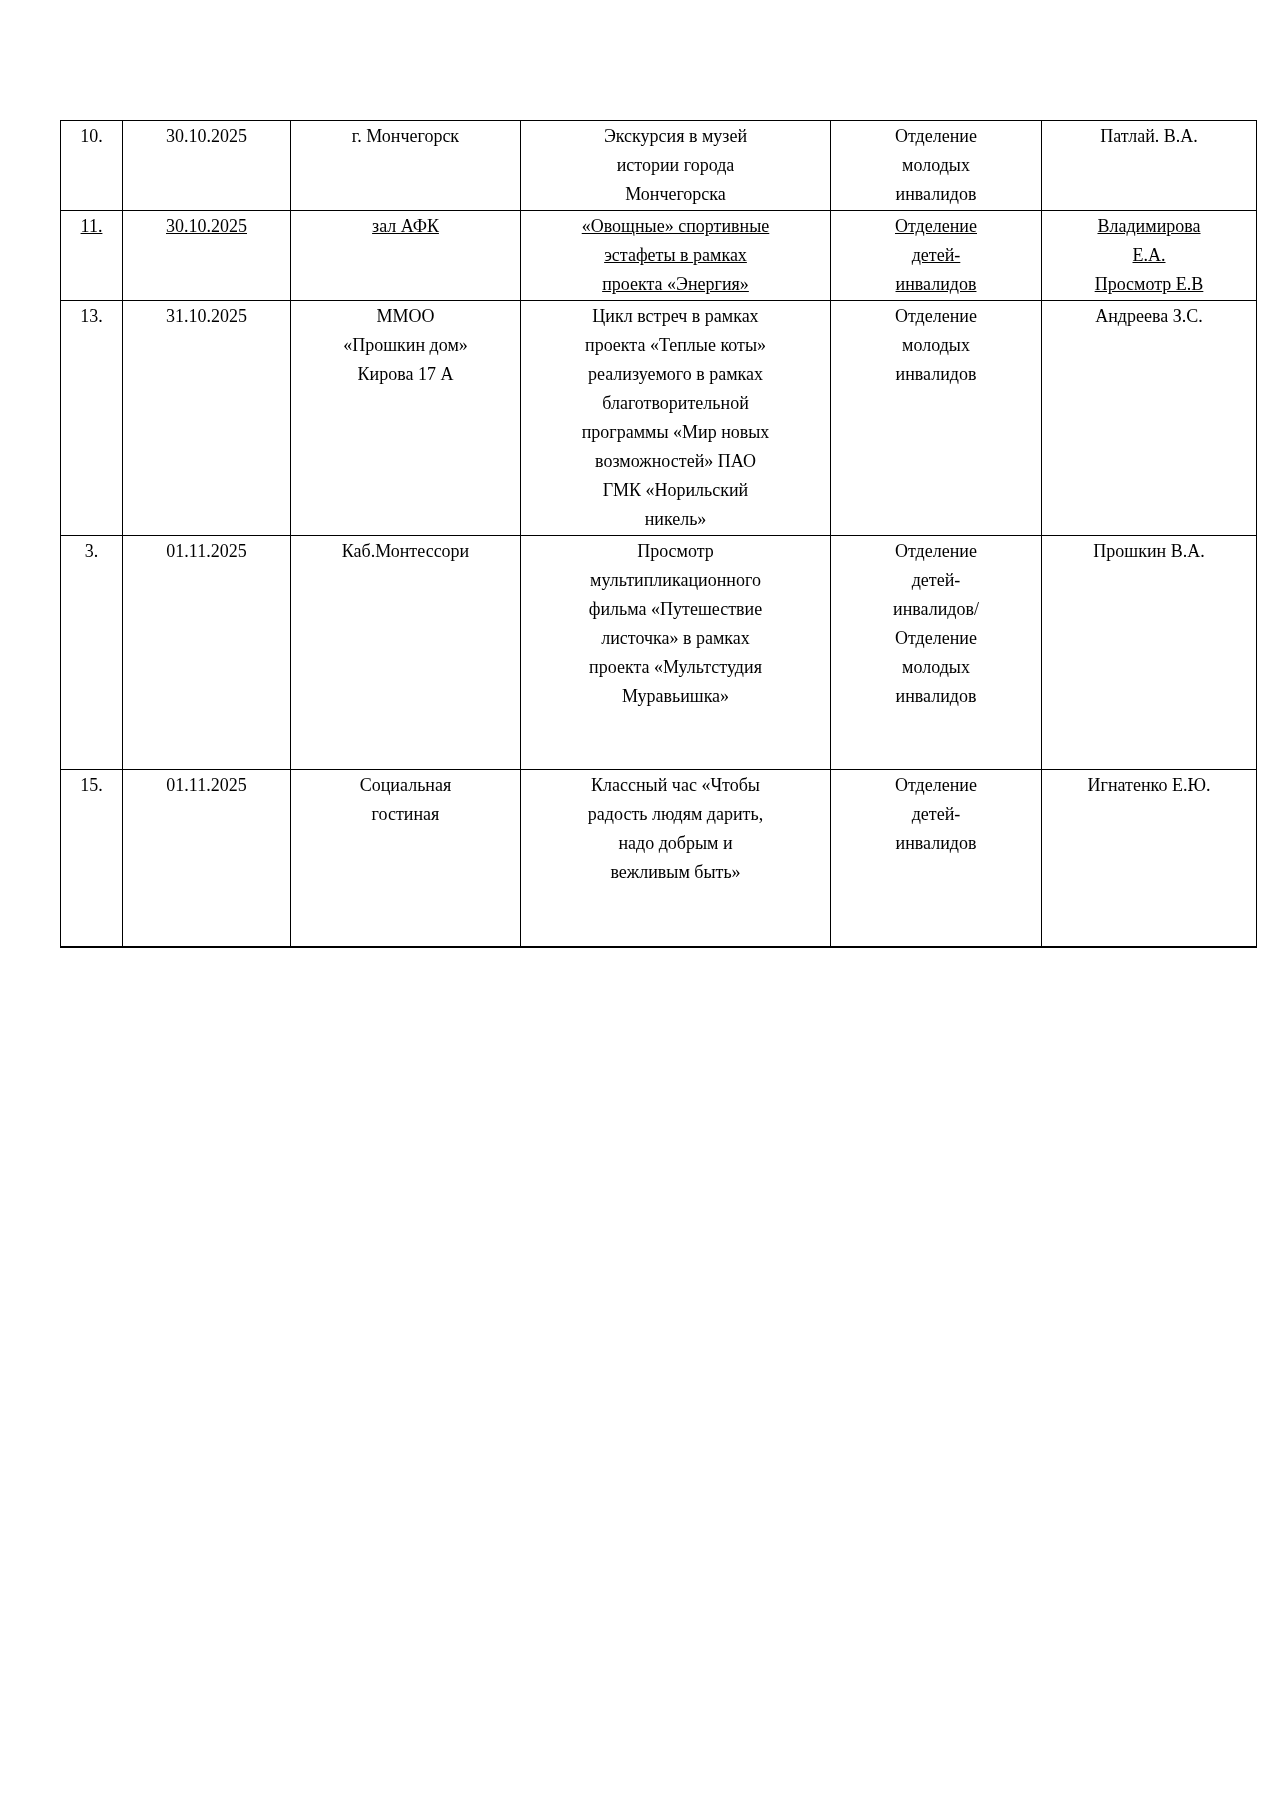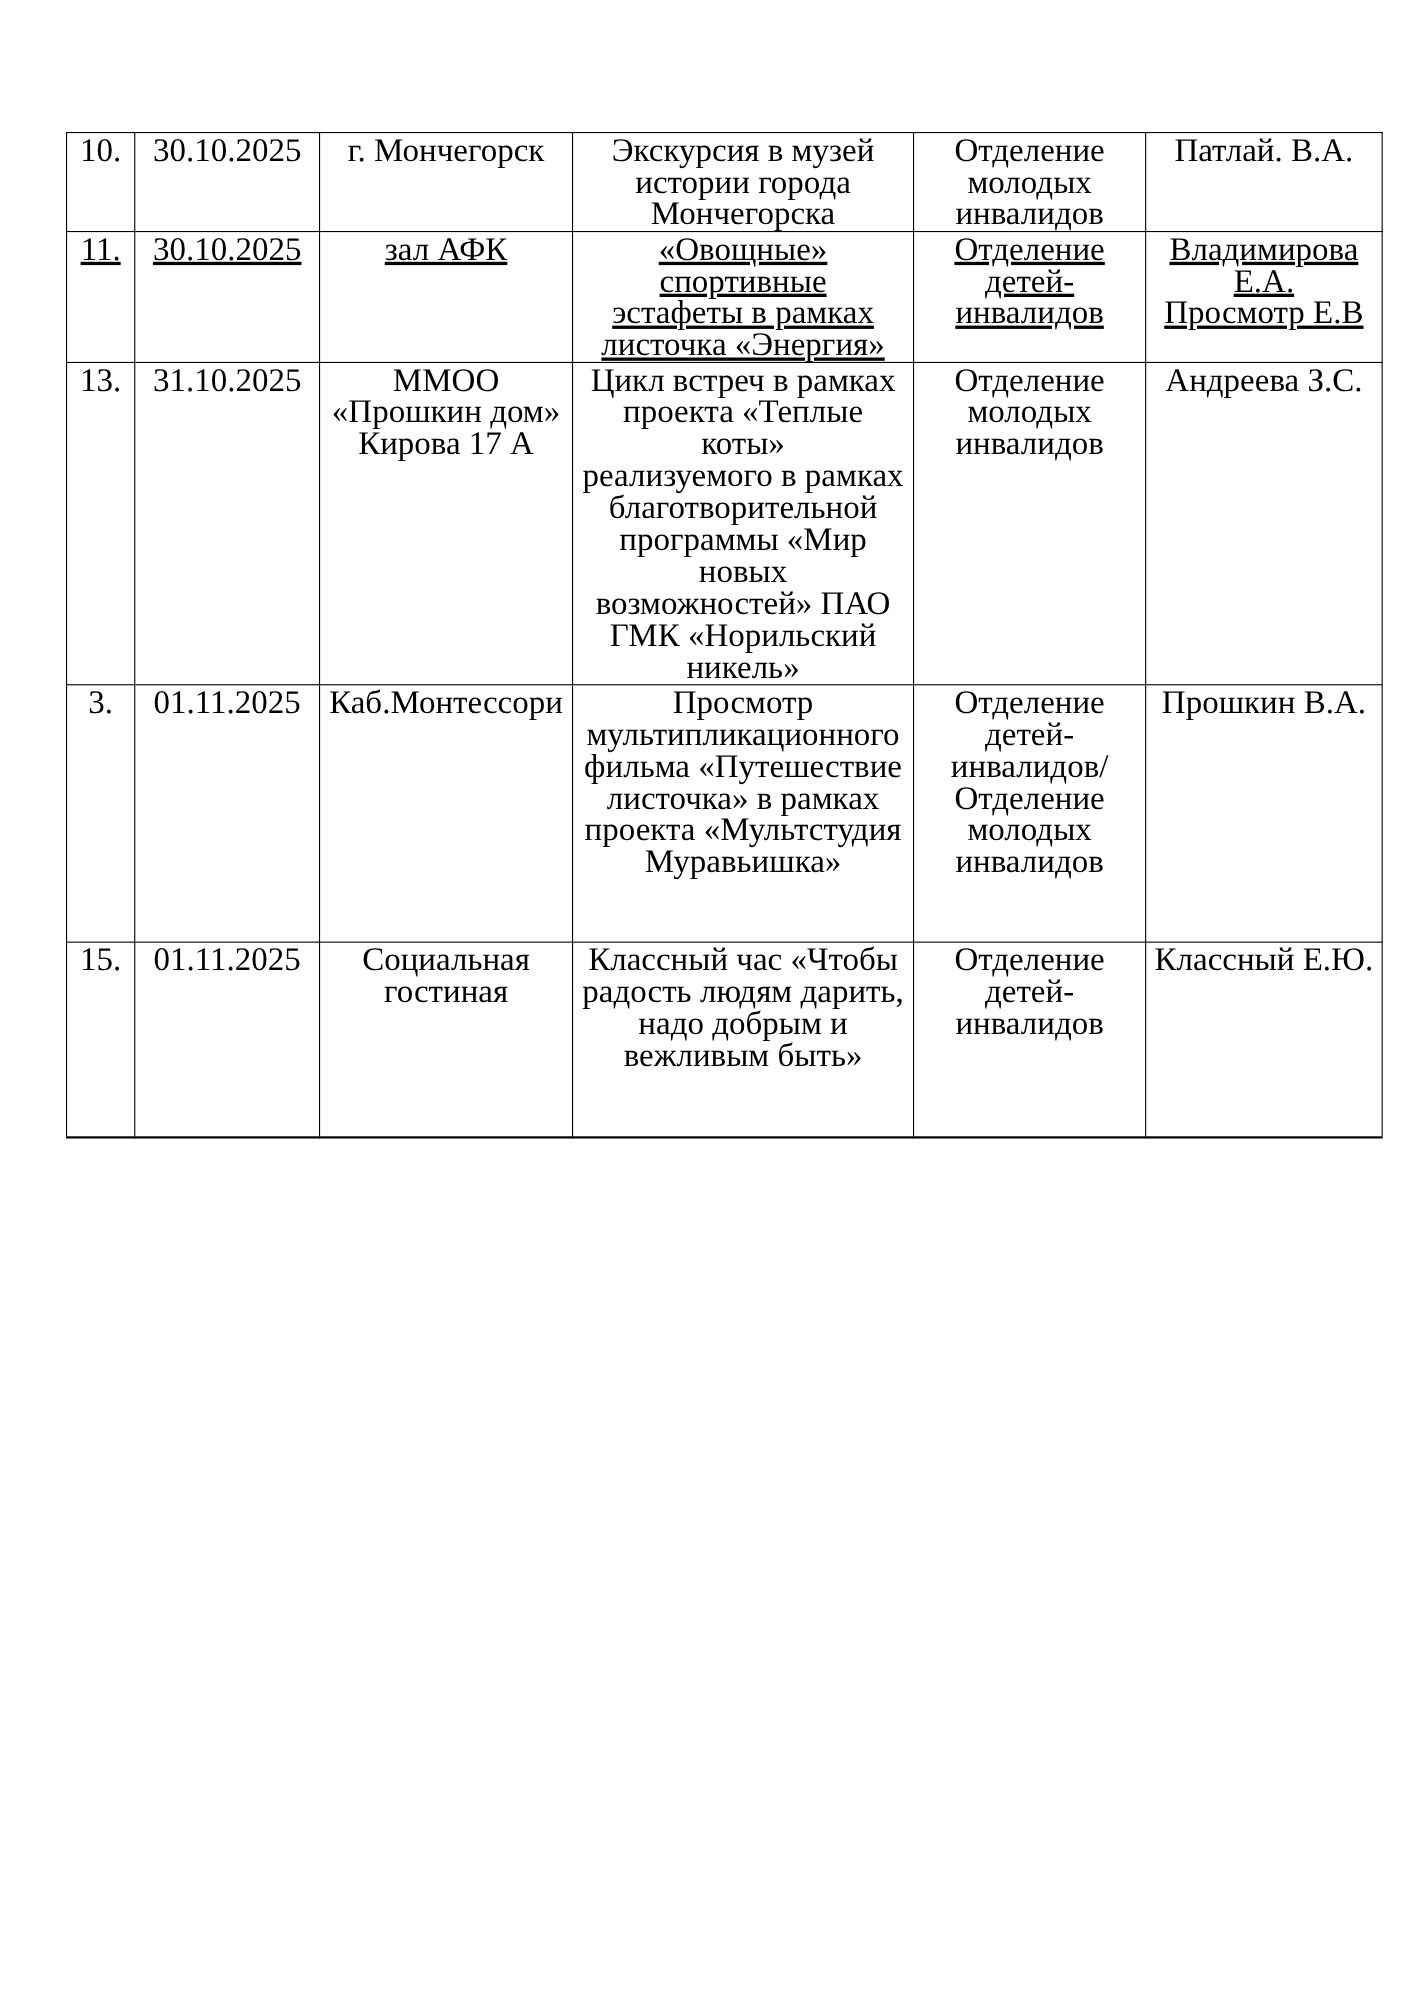--- a/index.html
+++ b/index.html
@@ -28,21 +28,21 @@
     width: 1196px;
     border-collapse: collapse;
     table-layout: fixed;
     border: 1px solid #000000;
     border-bottom: 2px solid #000000;
   }
   table.schedule td {
     border: 1px solid #000000;
     vertical-align: top;
     text-align: center;
-    font-size: 30px;
+    font-size: 18px;
     line-height: 29px;
     padding: 1px 6px 1px 6px;
     white-space: pre-line;
     overflow: hidden;
   }
   
   col.c-num    { width: 62px; }
   col.c-date   { width: 168px; }
   col.c-place  { width: 230px; }
   col.c-event  { width: 310px; }
@@ -81,21 +81,21 @@
 молодых
 инвалидов</td>
         <td>Патлай. В.А.</td>
       </tr>
       <tr>
         <td>11.</td>
         <td>30.10.2025</td>
         <td>зал АФК</td>
         <td>«Овощные» спортивные
 эстафеты в рамках
-листочка «Энергия»</td>
+проекта «Энергия»</td>
         <td>Отделение
 детей-
 инвалидов</td>
         <td>Владимирова
 Е.А.
 Просмотр Е.В</td>
       </tr>
       <tr>
         <td>13.</td>
         <td>31.10.2025</td>
@@ -138,17 +138,17 @@
         <td>01.11.2025</td>
         <td>Социальная
 гостиная</td>
         <td>Классный час «Чтобы
 радость людям дарить,
 надо добрым и
 вежливым быть»</td>
         <td>Отделение
 детей-
 инвалидов</td>
-        <td>Классный Е.Ю.</td>
+        <td>Игнатенко Е.Ю.</td>
       </tr>
     </tbody>
   </table>
 </div>
 
 </body></html>

